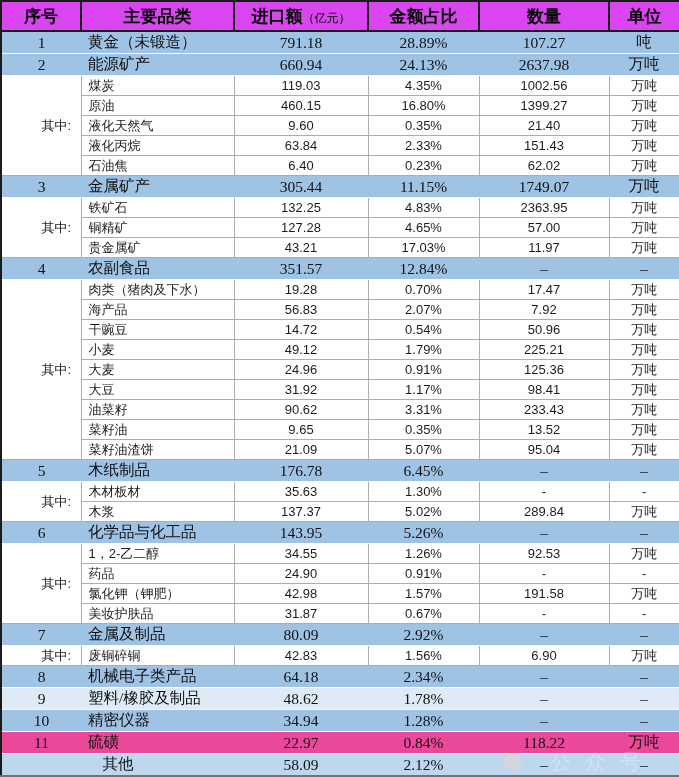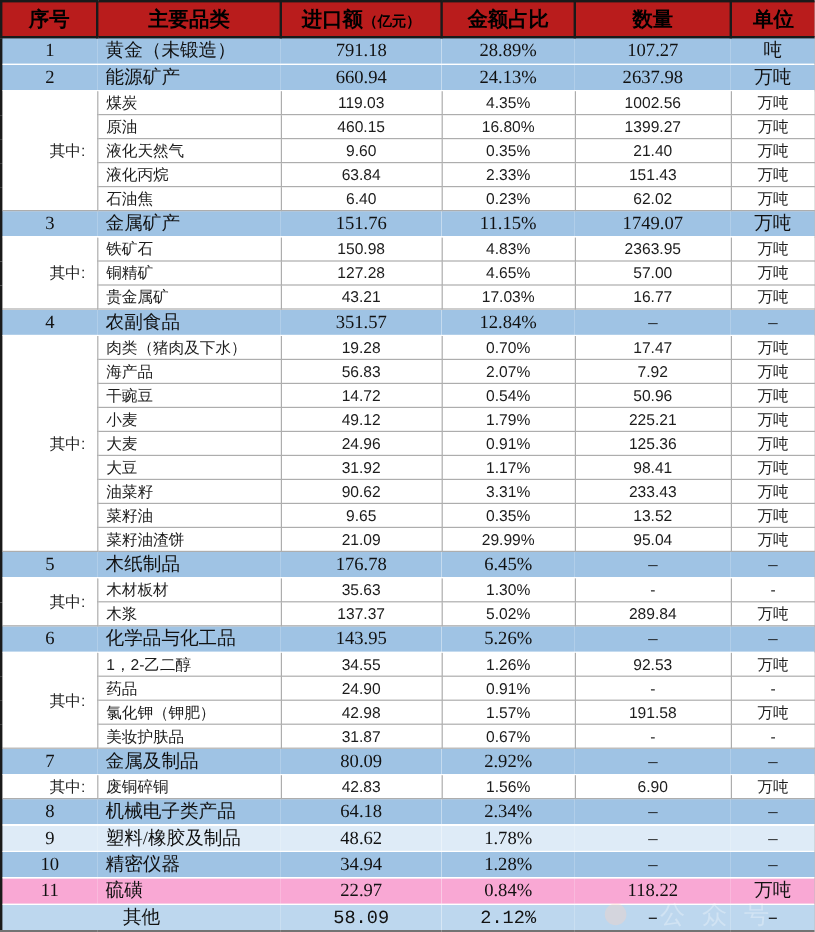--- a/index.html
+++ b/index.html
@@ -12,31 +12,31 @@
     font-family: "Liberation Sans", sans-serif;
   }
   table.import-table {
     width: 679px;
     border-collapse: collapse;
     table-layout: fixed;
     border: 2px solid #1a1a1a;
   }
   thead tr { height: 30px; }
   thead th {
-    background: #b91c1c;
+    background: #d946ef;
     border: 2px solid #1a1a1a;
     font-weight: 700;
     font-size: 17px;
     color: #000;
     text-align: center;
     vertical-align: middle;
     padding: 0;
     font-family: "Liberation Sans", sans-serif;
   }
-  thead th .sub-unit { font-size: 12px; font-weight: 700; }
+  thead th .sub-unit { font-size: 12px; font-weight: 400; }
   tbody tr { height: 20px; }
   tbody td {
     vertical-align: middle;
     padding: 0;
     white-space: nowrap;
     overflow: hidden;
   }
   
   tr.row-sub td {
     border: 1px solid #adadad;
@@ -63,38 +63,38 @@
     font-family: "Liberation Serif", serif;
     font-size: 15.5px;
     color: #111;
   }
   
   tr.row-subtotal td {
     border-top: 1px solid #ffffff;
     border-bottom: 6px solid #737373;
     border-left: none;
     border-right: none;
-    font-family: Liberation Mono, monospace;
+    font-family: Liberation Serif, serif;
     font-size: 15.5px;
     color: #111;
   }
   
   tr.row-total { height: 27px; }
   tr.row-total td {
     background: #c4571b;
     color: #ffffff;
     font-weight: 700;
     border: none;
     font-family: "Liberation Serif", serif;
     font-size: 16.5px;
   }
   
   .bg-mid td   { background: #9fc3e4; }
   .bg-pale td  { background: #deebf7; }
-  .bg-white td { background: #f9a8d4; }
+  .bg-white td { background: #ec4899; }
   .bg-light td { background: #bdd7ee; }
   
   td.c-no   { text-align: center; }
   td.c-name { text-align: left; padding-left: 7px; }
   td.c-num  { text-align: center; }
   td.c-merged { text-align: center; }
   
   .watermark {
     position: absolute;
     right: 24px;
@@ -190,45 +190,45 @@
         <tr class="row-sub">
           <td class="c-name">石油焦</td>
           <td class="c-num">6.40</td>
           <td class="c-num">0.23%</td>
           <td class="c-num">62.02</td>
           <td class="c-num">万吨</td>
         </tr>
         <tr class="row-category bg-mid">
           <td class="c-no">3</td>
           <td class="c-name">金属矿产</td>
-          <td class="c-num">151.76</td>
+          <td class="c-num">305.44</td>
           <td class="c-num">11.15%</td>
           <td class="c-num">1749.07</td>
           <td class="c-num">万吨</td>
         </tr>
         <tr class="row-sub">
           <td class="c-group" rowspan="3">其中:</td>
           <td class="c-name">铁矿石</td>
-          <td class="c-num">150.98</td>
+          <td class="c-num">132.25</td>
           <td class="c-num">4.83%</td>
           <td class="c-num">2363.95</td>
           <td class="c-num">万吨</td>
         </tr>
         <tr class="row-sub">
           <td class="c-name">铜精矿</td>
           <td class="c-num">127.28</td>
           <td class="c-num">4.65%</td>
           <td class="c-num">57.00</td>
           <td class="c-num">万吨</td>
         </tr>
         <tr class="row-sub">
           <td class="c-name">贵金属矿</td>
           <td class="c-num">43.21</td>
           <td class="c-num">17.03%</td>
-          <td class="c-num">16.77</td>
+          <td class="c-num">11.97</td>
           <td class="c-num">万吨</td>
         </tr>
         <tr class="row-category bg-mid">
           <td class="c-no">4</td>
           <td class="c-name">农副食品</td>
           <td class="c-num">351.57</td>
           <td class="c-num">12.84%</td>
           <td class="c-num">–</td>
           <td class="c-num">–</td>
         </tr>
@@ -285,21 +285,21 @@
         <tr class="row-sub">
           <td class="c-name">菜籽油</td>
           <td class="c-num">9.65</td>
           <td class="c-num">0.35%</td>
           <td class="c-num">13.52</td>
           <td class="c-num">万吨</td>
         </tr>
         <tr class="row-sub">
           <td class="c-name">菜籽油渣饼</td>
           <td class="c-num">21.09</td>
-          <td class="c-num">29.99%</td>
+          <td class="c-num">5.07%</td>
           <td class="c-num">95.04</td>
           <td class="c-num">万吨</td>
         </tr>
         <tr class="row-category bg-mid">
           <td class="c-no">5</td>
           <td class="c-name">木纸制品</td>
           <td class="c-num">176.78</td>
           <td class="c-num">6.45%</td>
           <td class="c-num">–</td>
           <td class="c-num">–</td>

